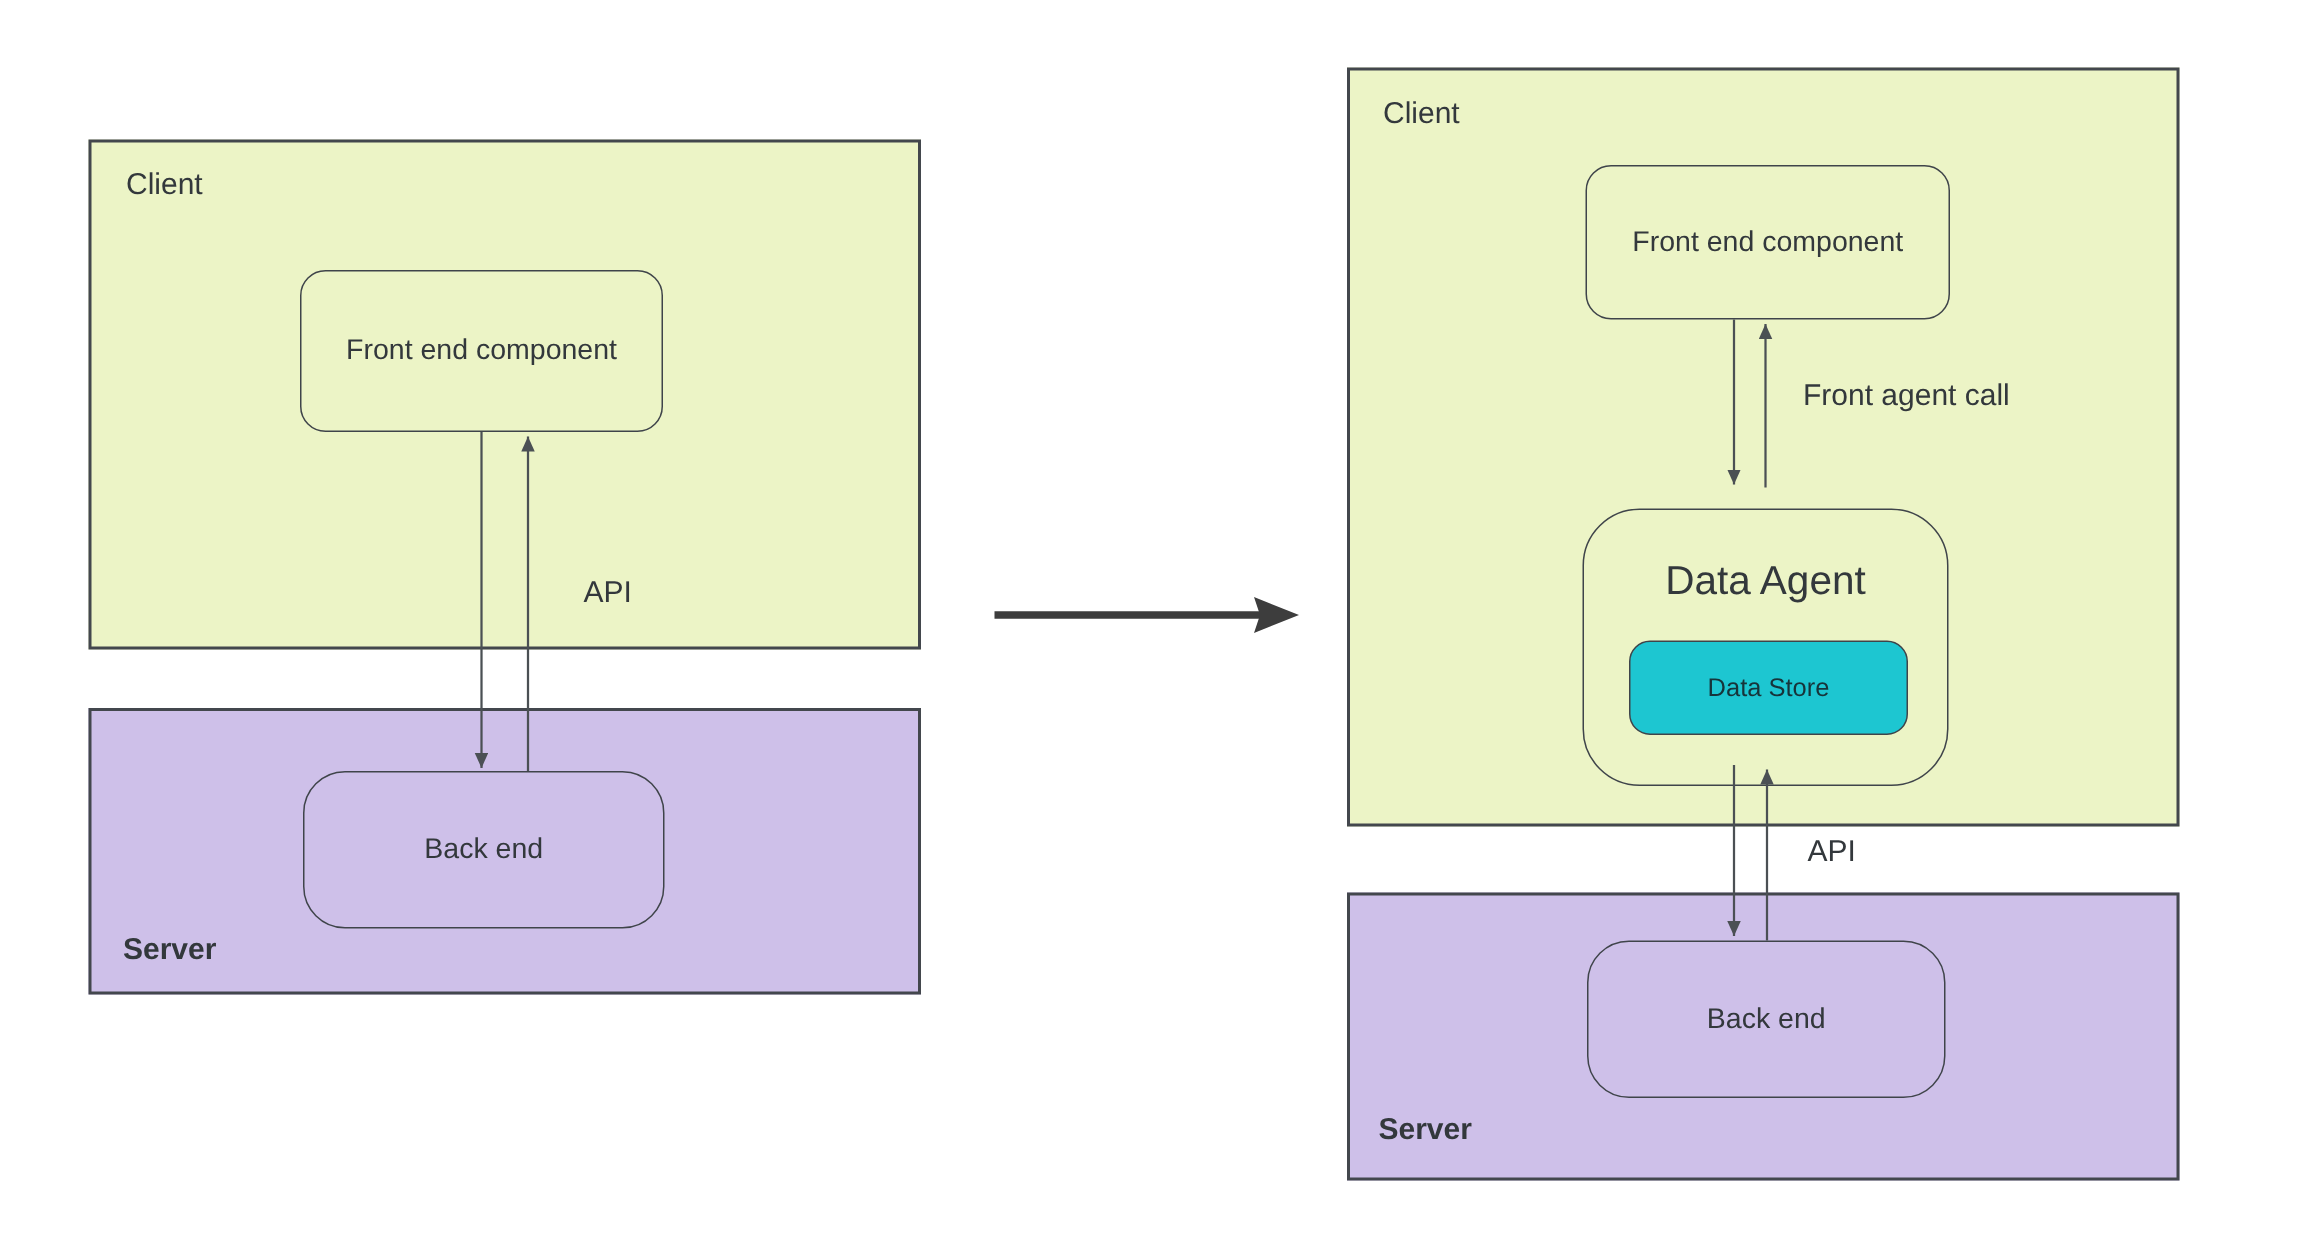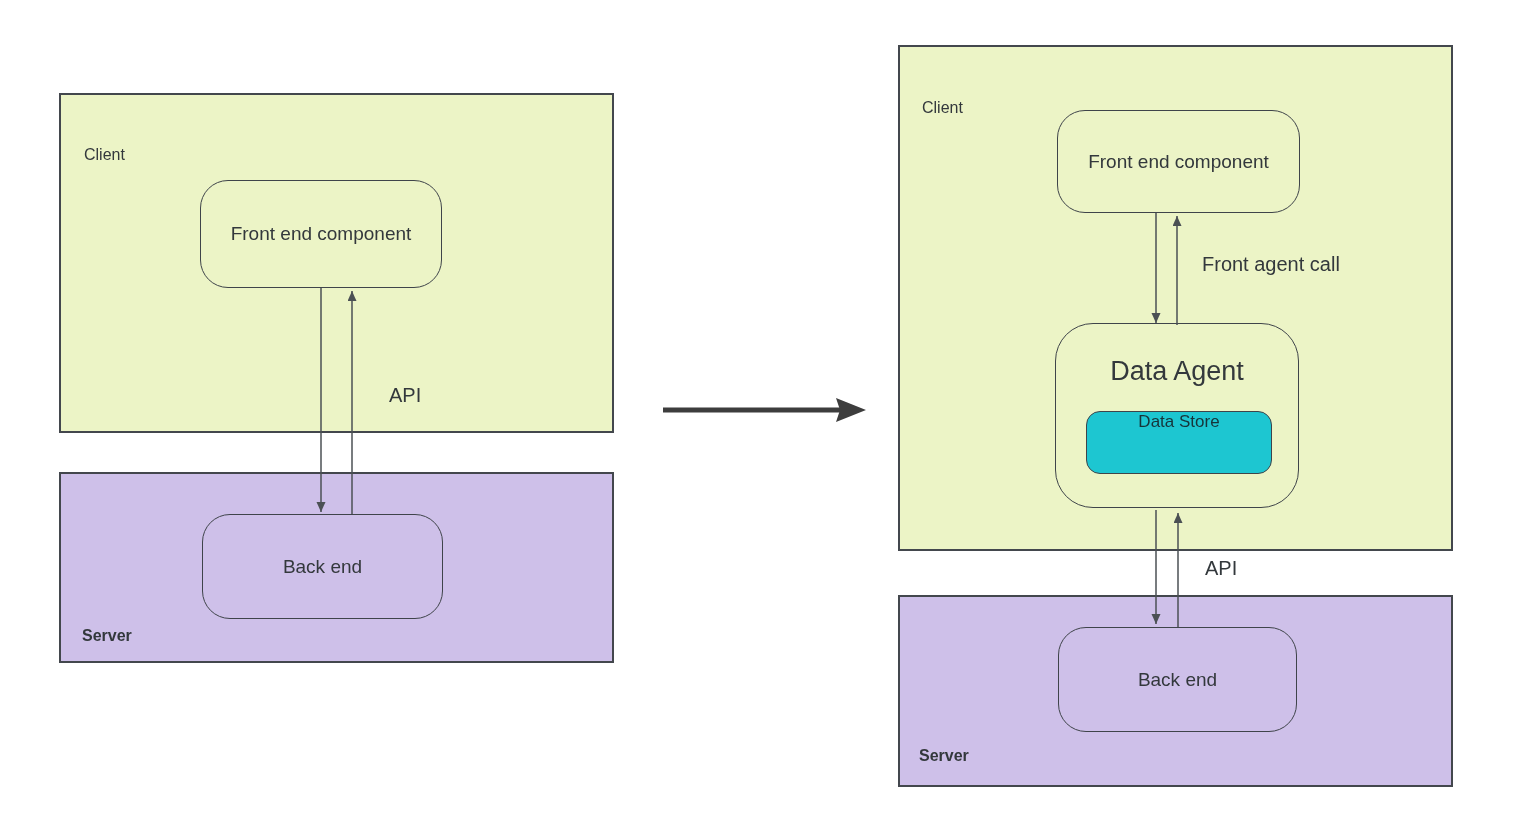--- a/index.html
+++ b/index.html
@@ -28,37 +28,36 @@
   }
   .container-box{
     position:absolute;
     border:2px solid var(--shape-border);
     box-sizing:border-box;
   }
   .container-box.client{ background:var(--client-fill); }
   .container-box.server{ background:var(--server-fill);font-weight:bold; }
   .container-label{
     position:absolute;
-    font-size:16px;
+    font-size:20px;
     color:var(--text);
     white-space:nowrap;
-    margin-top:34px;
   }
   .node{
     position:absolute;
     border:1.5px solid var(--node-border);
     box-sizing:border-box;
     display:flex;
     align-items:center;
     justify-content:center;
     text-align:center;
     font-size:19px;
     color:var(--text);
   }
-  .node.on-client{ background:var(--client-fill); border-radius:28px;text-align:right; }
+  .node.on-client{ background:var(--client-fill); border-radius:17px;text-align:right; }
   .node.on-server{ background:var(--server-fill); border-radius:28px; }
   .node.agent{
     background:var(--client-fill);
     border-radius:38px;
     display:block;
   }
   .agent-title{
     position:absolute;
     left:0; right:0;
     top:32px;
@@ -70,20 +69,21 @@
     position:absolute;
     left:30px;
     top:87px;
     width:186px;
     height:63px;
     background:var(--data-store-fill);
     border:1.5px solid var(--node-border);
     border-radius:14px;
     box-sizing:border-box;
     display:flex;
+    align-items:center;
     justify-content:center;
     font-size:17px;
     color:#17343a;
   }
   .edge-label{
     position:absolute;
     font-size:20px;
     color:var(--text);
     white-space:nowrap;
   }
@@ -137,21 +137,21 @@
   </div>
 
   <div class="container-box server" style="left:898px;top:595px;width:555px;height:192px;">
     <span class="container-label" style="left:19px;bottom:20px;">Server</span>
   </div>
 
   <div class="node on-client" style="left:1057px;top:110px;width:243px;height:103px;">
     <span>Front end component</span>
   </div>
 
-  <div class="node agent" style="left:1055px;top:323px;width:244px;height:185px;">
+  <div class="node agent" style="left:1055px;top:339px;width:244px;height:185px;">
     <div class="agent-title">Data Agent</div>
     <div class="data-store">
       <span>Data Store</span>
     </div>
   </div>
 
   <div class="node on-server" style="left:1058px;top:627px;width:239px;height:105px;">
     <span>Back end</span>
   </div>
 

